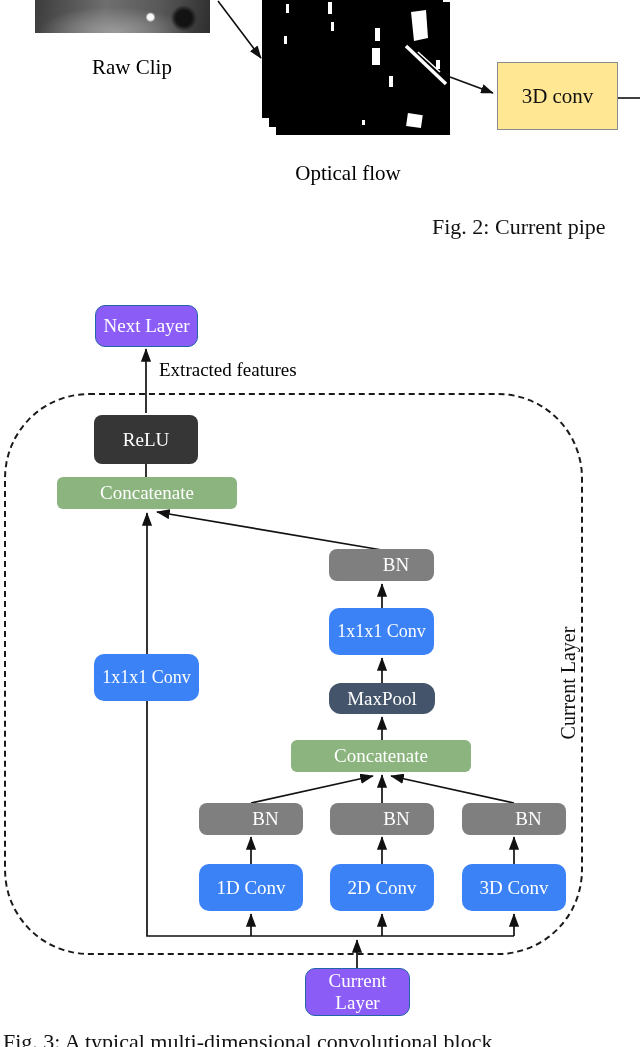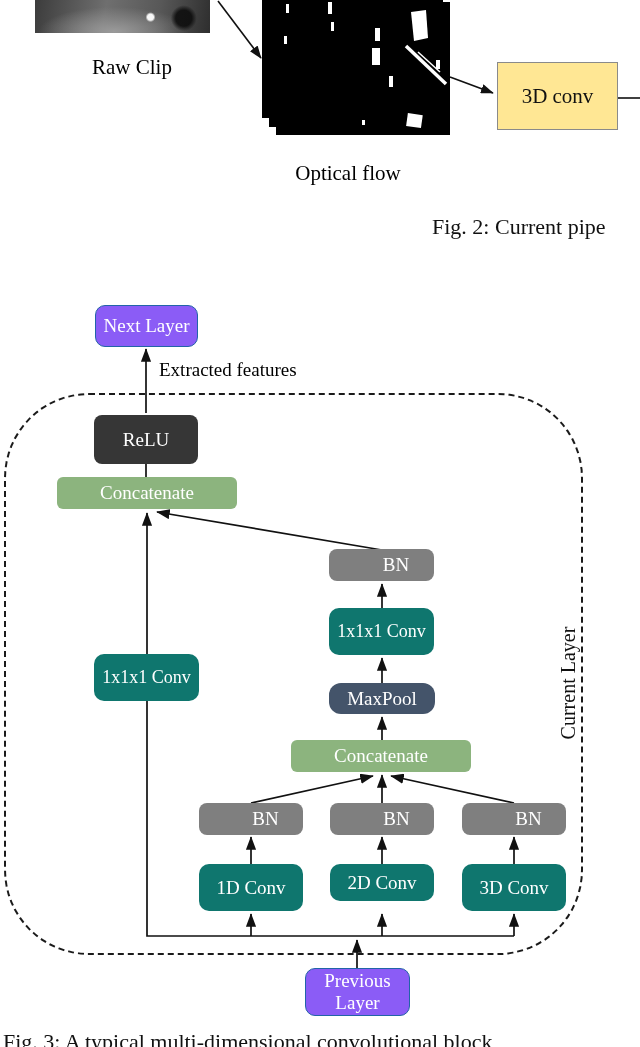--- a/index.html
+++ b/index.html
@@ -31,21 +31,21 @@
     border:2px dashed #1a1a1a;border-radius:85px;
   }
   .node{
     display:flex;align-items:center;justify-content:center;text-align:center;
     color:#fff;font-size:19px;box-sizing:border-box;
   }
   .blue{background:#8b5cf6;border:1.5px solid #2264A8;border-radius:10px;}
   .dark{background:#363636;border-radius:8px;}
   .green{background:#8CB47E;border-radius:6px;}
   .gray{background:#7F7F7F;border-radius:8px;padding-left:29px;}
-  .orange{background:#0f766e;border-radius:10px;}
+  .orange{background:#3b82f6;border-radius:10px;}
   .slate{background:#44546A;border-radius:12px;}
   .small-text{font-size:18px;}
   .rot{
     left:504px;top:670px;width:132px;height:26px;
     transform:rotate(-90deg);text-align:center;font-size:20px;
   }
   svg.layer{position:absolute;left:0;top:0;}
 </style>
 </head>
 <body>
@@ -127,23 +127,23 @@
 
 <div class="abs node slate" style="left:329px;top:683px;width:106px;height:31px;">MaxPool</div>
 
 <div class="abs node green" style="left:291px;top:740px;width:180px;height:32px;">Concatenate</div>
 
 <div class="abs node gray" style="left:199px;top:803px;width:104px;height:32px;">BN</div>
 <div class="abs node gray" style="left:330px;top:803px;width:104px;height:32px;">BN</div>
 <div class="abs node gray" style="left:462px;top:803px;width:104px;height:32px;">BN</div>
 
 <div class="abs node orange" style="left:199px;top:864px;width:104px;height:47px;">1D Conv</div>
-<div class="abs node orange" style="left:330px;top:864px;width:104px;height:37px;">2D Conv</div>
+<div class="abs node orange" style="left:330px;top:864px;width:104px;height:47px;">2D Conv</div>
 <div class="abs node orange" style="left:462px;top:864px;width:104px;height:47px;">3D Conv</div>
 
 <div class="abs node blue" style="left:305px;top:968px;width:105px;height:48px;flex-direction:column;line-height:1.15;">
-  <span>Previous</span>
+  <span>Current</span>
   <span>Layer</span>
 </div>
 
 <div class="abs rot">Current Layer</div>
 
 <div class="abs caption" style="left:3px;top:1029px;">Fig. 3: A typical multi-dimensional convolutional block</div>
 
 </body></html>

